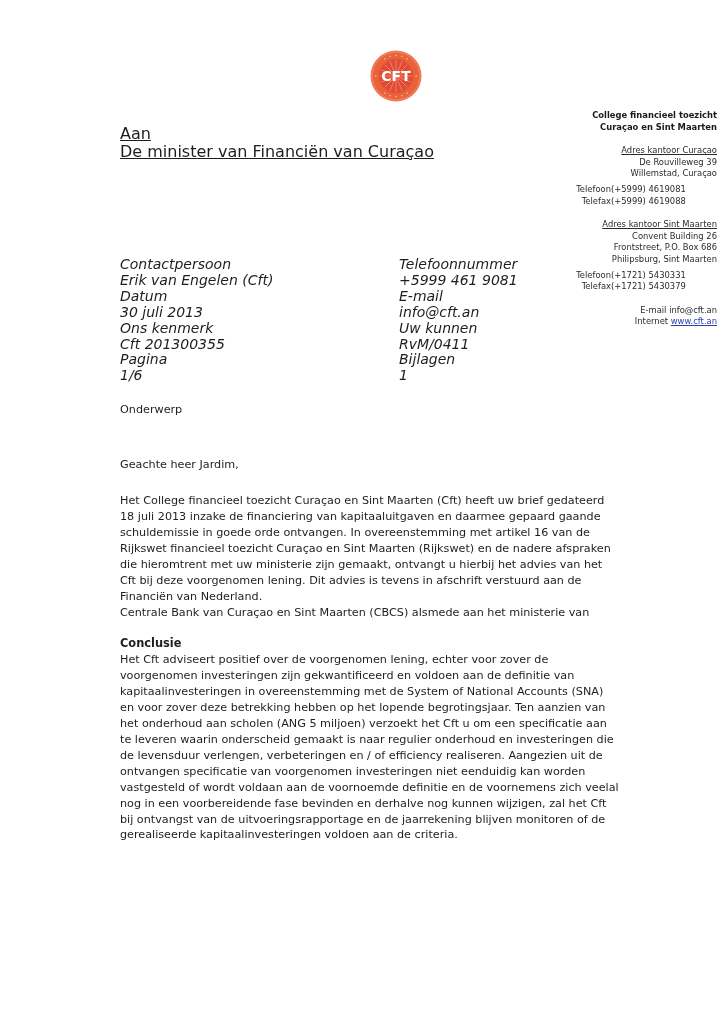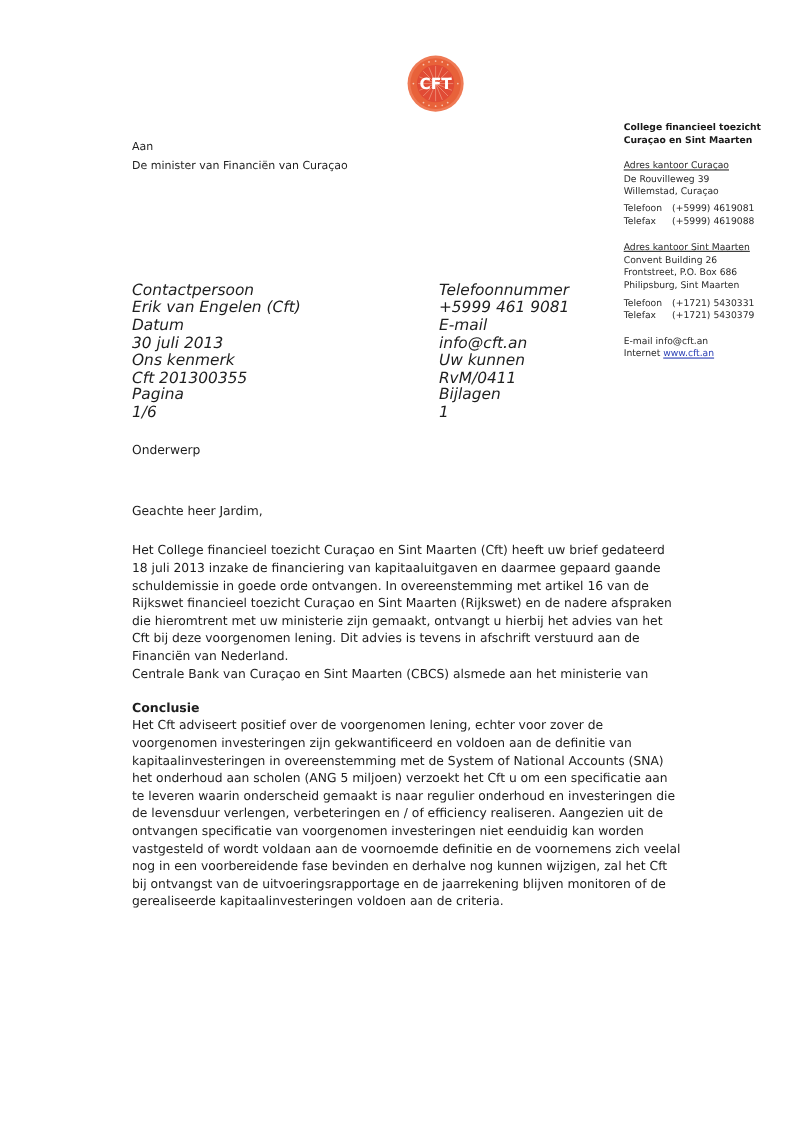--- a/index.html
+++ b/index.html
@@ -1,29 +1,29 @@
 <!DOCTYPE html>
 <html><head>
 <meta charset="utf-8">
 <style>
   html, body { margin: 0; padding: 0; background: #ffffff; }
   body { width: 724px; height: 1024px; position: relative; overflow: hidden;
          font-family: "DejaVu Sans", sans-serif; color: #1e1e1e; }
   .page { position: absolute; left: 0; top: 0; width: 696px; height: 1024px; }
   .logo { position: absolute; left: 370px; top: 50px; width: 52px; height: 52px; }
   .sidebar { position: absolute; left: 567px; top: 110px; width: 150px;
-             font-size: 8.4px; line-height: 11.6px; color: #2a2a2a; }
+             font-size: 8.4px; line-height: 11.6px; color: #2a2a2a; text-align: right; }
   .sidebar .org { font-weight: bold; color: #1a1a1a; }
   .sidebar .u { text-decoration: underline; }
   .sidebar .gap { height: 12px; }
   .sidebar .gap-s { height: 4px; }
   .sidebar .row { display: flex; }
   .sidebar .row .k { width: 44px; }
   .sidebar a { color: #2b3fb5; text-decoration: underline; }
-  .addr { position: absolute; left: 120px; top: 125px; font-size: 10px; line-height: 17.5px; }
+  .addr { position: absolute; left: 120px; top: 125px; font-size: 16px; line-height: 17.5px; text-decoration: underline; }
   .meta { position: absolute; top: 257px; font-size: 14px; line-height: 15.9px; font-style: italic; }
   .meta.left { left: 120px; }
   .meta.right { left: 399px; }
   .subject { position: absolute; left: 120px; top: 402px; font-size: 11.2px; line-height: 15.9px; }
   .greeting { position: absolute; left: 120px; top: 458px; font-size: 11.2px; }
   .para { position: absolute; left: 120px; width: 490px; font-size: 11.2px; line-height: 15.95px; }
   .para .line { white-space: nowrap; display: block; }
   .p1 { top: 493px; }
   .heading { position: absolute; left: 120px; top: 636px; font-size: 11.4px; font-weight: bold; }
   .p2 { top: 652px; }
@@ -148,20 +148,21 @@
     <span class="line">Financiën van Nederland.</span>
     <span class="line">Centrale Bank van Curaçao en Sint Maarten (CBCS) alsmede aan het ministerie van</span>
   </div>
 
   <div class="heading">Conclusie</div>
 
   <div class="para p2">
     <span class="line">Het Cft adviseert positief over de voorgenomen lening, echter voor zover de</span>
     <span class="line">voorgenomen investeringen zijn gekwantificeerd en voldoen aan de definitie van</span>
     <span class="line">kapitaalinvesteringen in overeenstemming met de System of National Accounts (SNA)</span>
+    <span class="line">en voor zover deze betrekking hebben op het lopende begrotingsjaar. Ten aanzien van</span>
     <span class="line">het onderhoud aan scholen (ANG 5 miljoen) verzoekt het Cft u om een specificatie aan</span>
     <span class="line">te leveren waarin onderscheid gemaakt is naar regulier onderhoud en investeringen die</span>
     <span class="line">de levensduur verlengen, verbeteringen en / of efficiency realiseren. Aangezien uit de</span>
     <span class="line">ontvangen specificatie van voorgenomen investeringen niet eenduidig kan worden</span>
     <span class="line">vastgesteld of wordt voldaan aan de voornoemde definitie en de voornemens zich veelal</span>
     <span class="line">nog in een voorbereidende fase bevinden en derhalve nog kunnen wijzigen, zal het Cft</span>
     <span class="line">bij ontvangst van de uitvoeringsrapportage en de jaarrekening blijven monitoren of de</span>
     <span class="line">gerealiseerde kapitaalinvesteringen voldoen aan de criteria.</span>
   </div>
 

